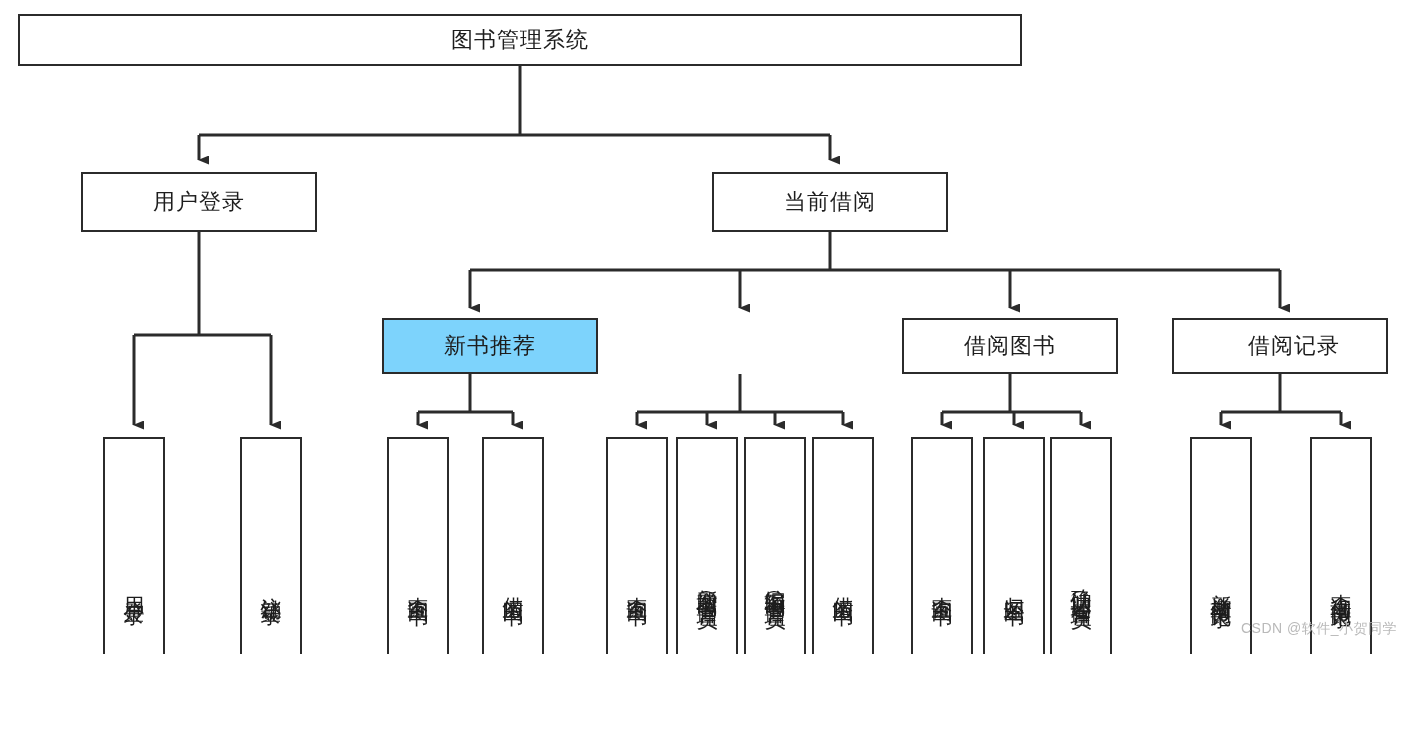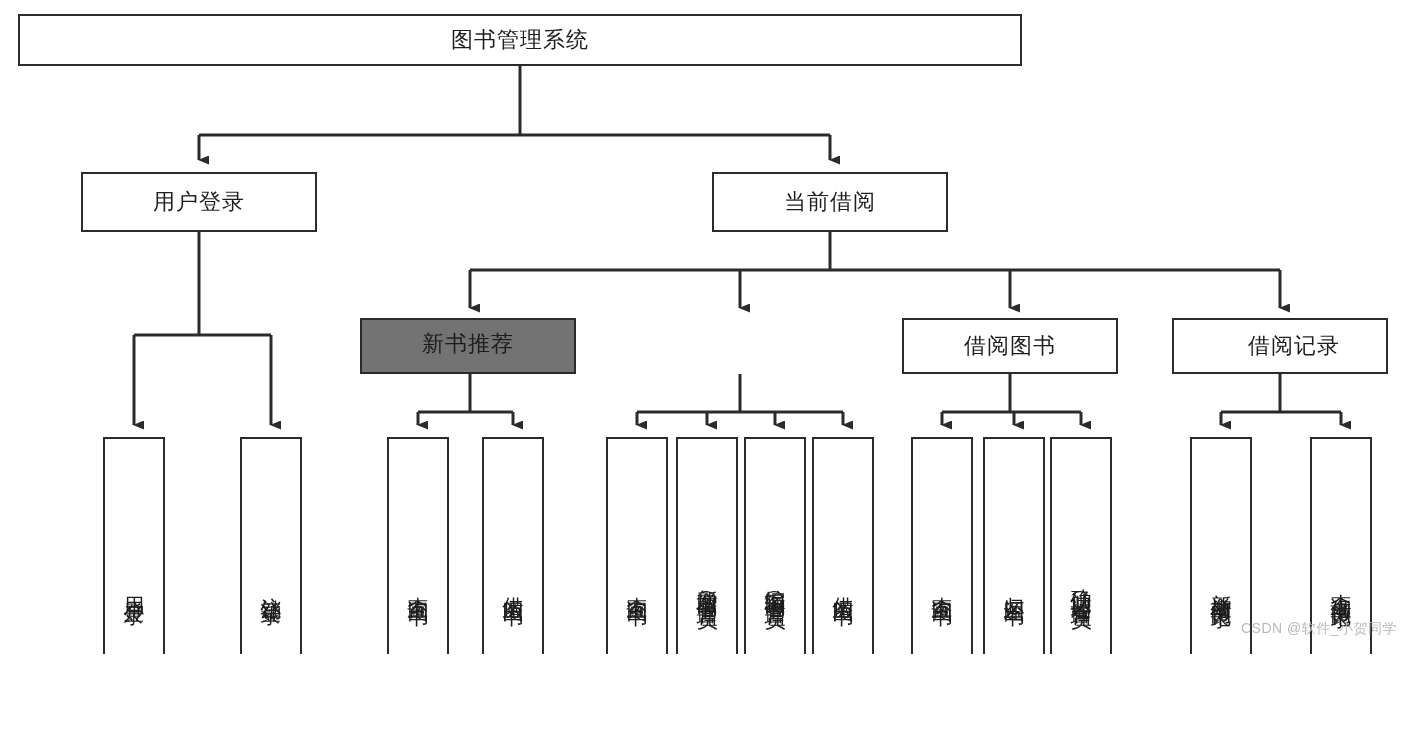--- a/index.html
+++ b/index.html
@@ -129,21 +129,21 @@
     <span class="node-label-h">图书管理系统</span>
   </div>
 
   <div class="node-box lvl2-box" style="left: 81px; top: 172px; width: 236px; height: 60px; border-color: rgb(43, 43, 43); background: rgb(255, 255, 255);">
     <span class="node-label-h">用户登录</span>
   </div>
   <div class="node-box lvl2-box" style="left: 712px; top: 172px; width: 236px; height: 60px; border-color: rgb(43, 43, 43); background: rgb(255, 255, 255);">
     <span class="node-label-h">当前借阅</span>
   </div>
 
-  <div class="node-box lvl3-box" style="left: 360px; top: 318px; width: 216px; height: 56px; border-color: rgb(43, 43, 43); background: #737373; font-family: Liberation Mono, monospace;">
+  <div class="node-box lvl3-box" style="left: 382px; top: 318px; width: 216px; height: 56px; border-color: rgb(43, 43, 43); background: #7dd3fc;">
     <span class="node-label-h">新书推荐</span>
   </div>
   <div class="node-box lvl3-box" style="left: 902px; top: 318px; width: 216px; height: 56px; border-color: rgb(43, 43, 43); background: rgb(255, 255, 255);">
     <span class="node-label-h">借阅图书</span>
   </div>
   <div class="node-box lvl3-box" style="left: 1172px; top: 318px; width: 216px; height: 56px; border-color: rgb(43, 43, 43); background: rgb(255, 255, 255); padding-left: 28px;">
     <span class="node-label-h">借阅记录</span>
   </div>
 
   <div class="node-box leaf-box" style="left: 103px; top: 437px; width: 62px; height: 297px; border-color: rgb(43, 43, 43); background: rgb(255, 255, 255);">

